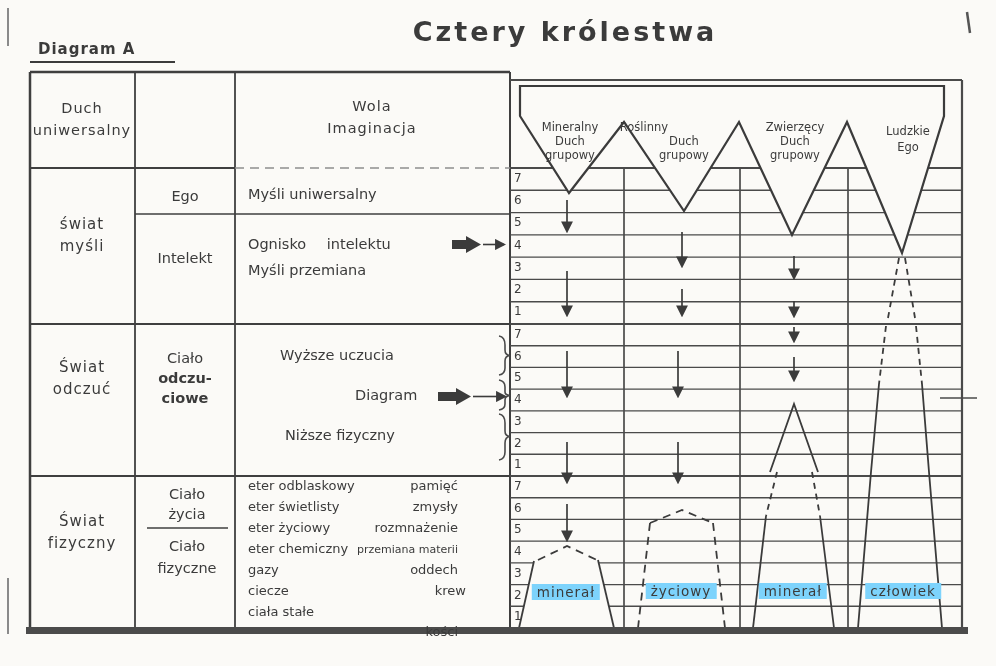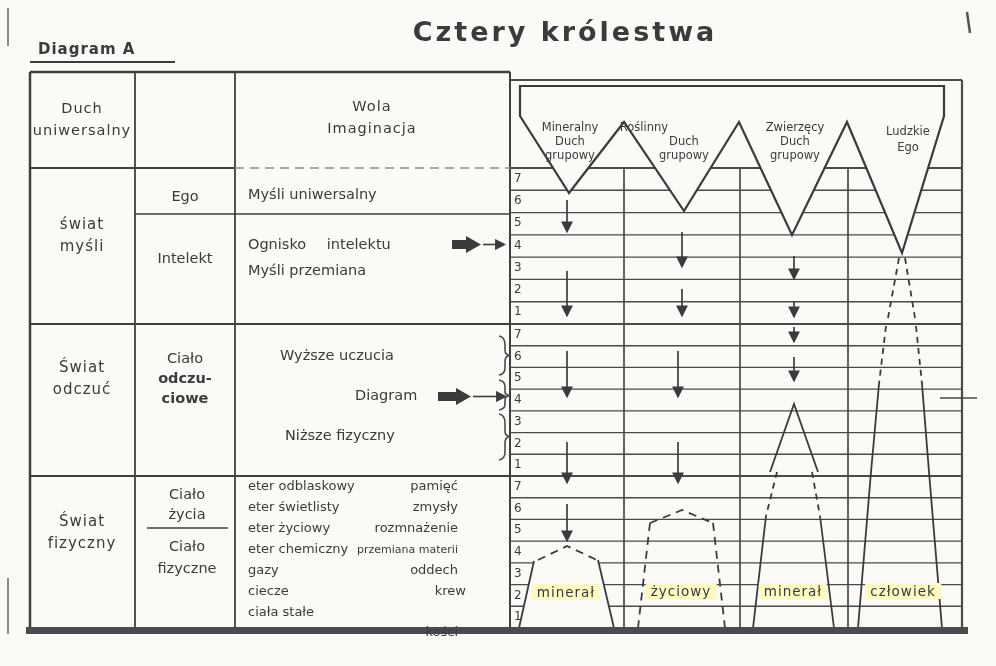--- a/index.html
+++ b/index.html
@@ -16,21 +16,21 @@
   .dglabel{font-size:15px;font-weight:bold;letter-spacing:1px;}
   .hd{font-size:14.5px;letter-spacing:1px;}
   .world{font-size:15px;letter-spacing:1px;}
   .cell{font-size:14.5px;}
   .b{font-weight:700;}
   .li{font-size:13px;}
   .li-small{font-size:11px;}
   .gp-title{font-size:16.5px;letter-spacing:3px;}
   .gp{font-size:11.5px;line-height:14px;}
   .num{font-size:12px;width:14px;}
-  .kingdom{font-size:13.5px;background:#fef9c3;padding:0 5px;letter-spacing:1px;}
+  .kingdom{font-size:13.5px;background:#7dd3fc;padding:0 5px;letter-spacing:1px;}
   .wsp{word-spacing:16px;}
 </style>
 </head>
 <body>
 
 <div id="canvas">
 
   <svg id="linework" width="996" height="666" viewBox="0 0 996 666">
     <defs>
       <marker id="ah" viewBox="0 0 10 10" refX="8" refY="5" markerWidth="7" markerHeight="7" orient="auto">

